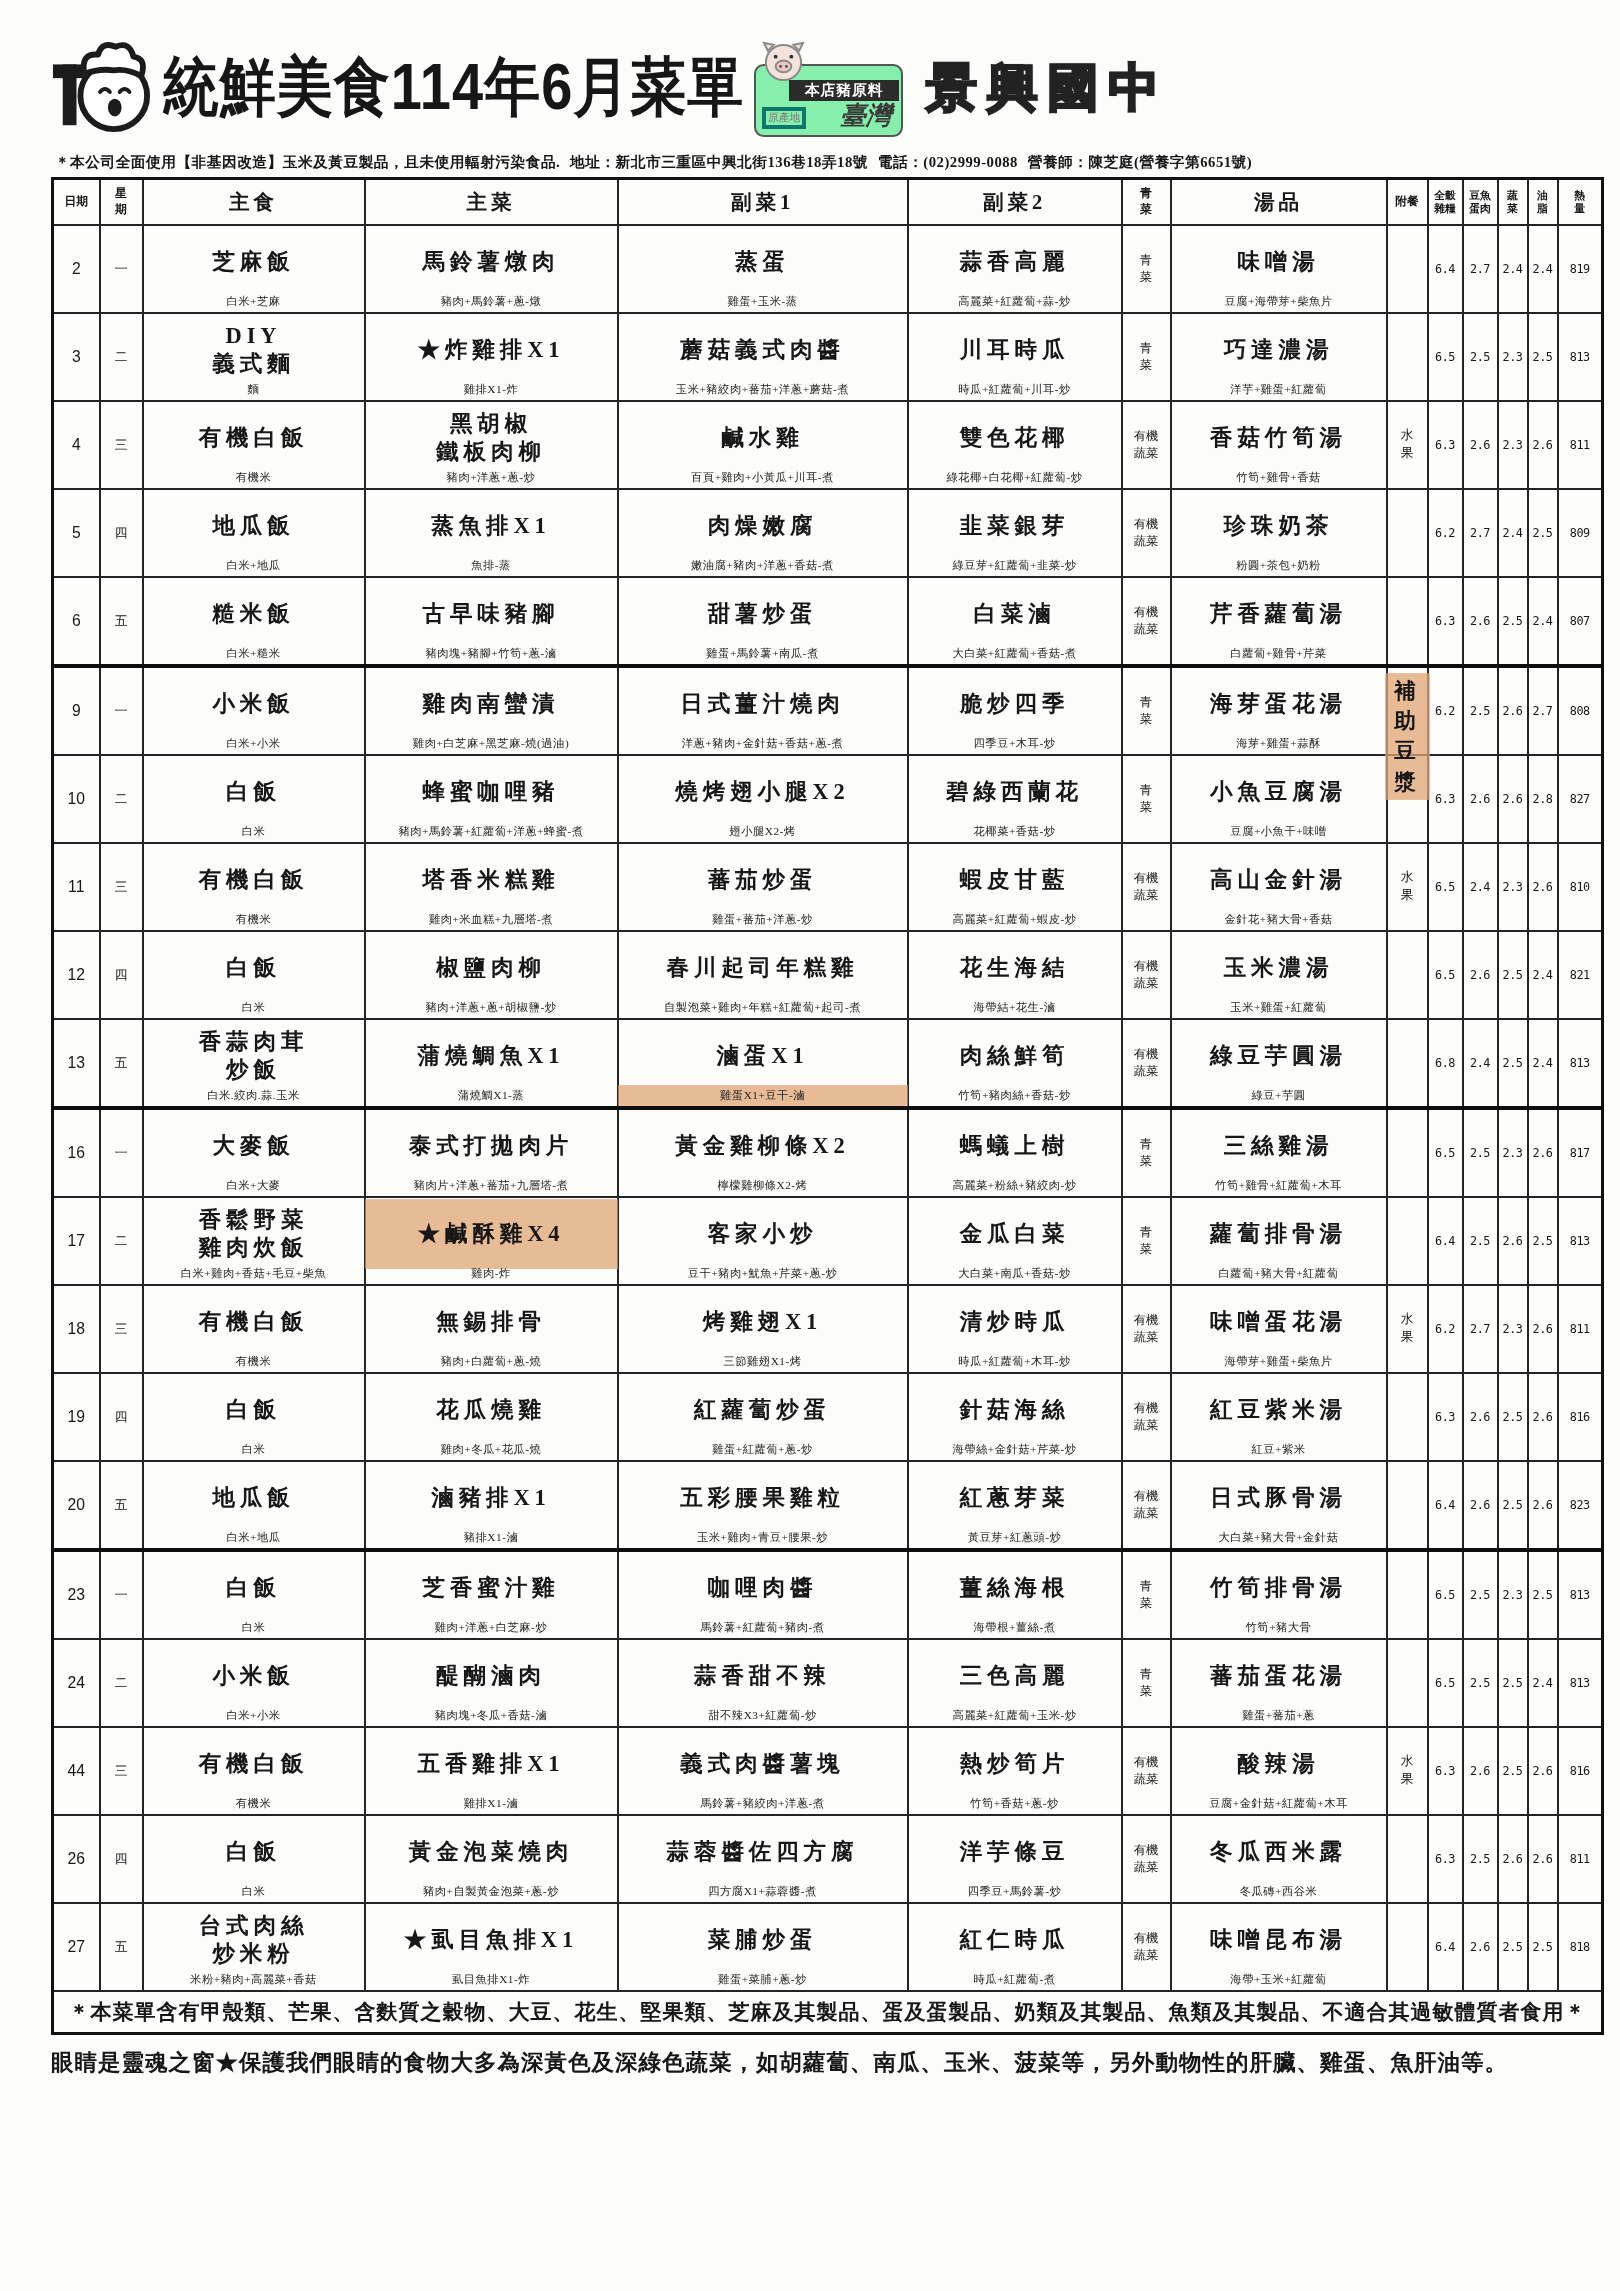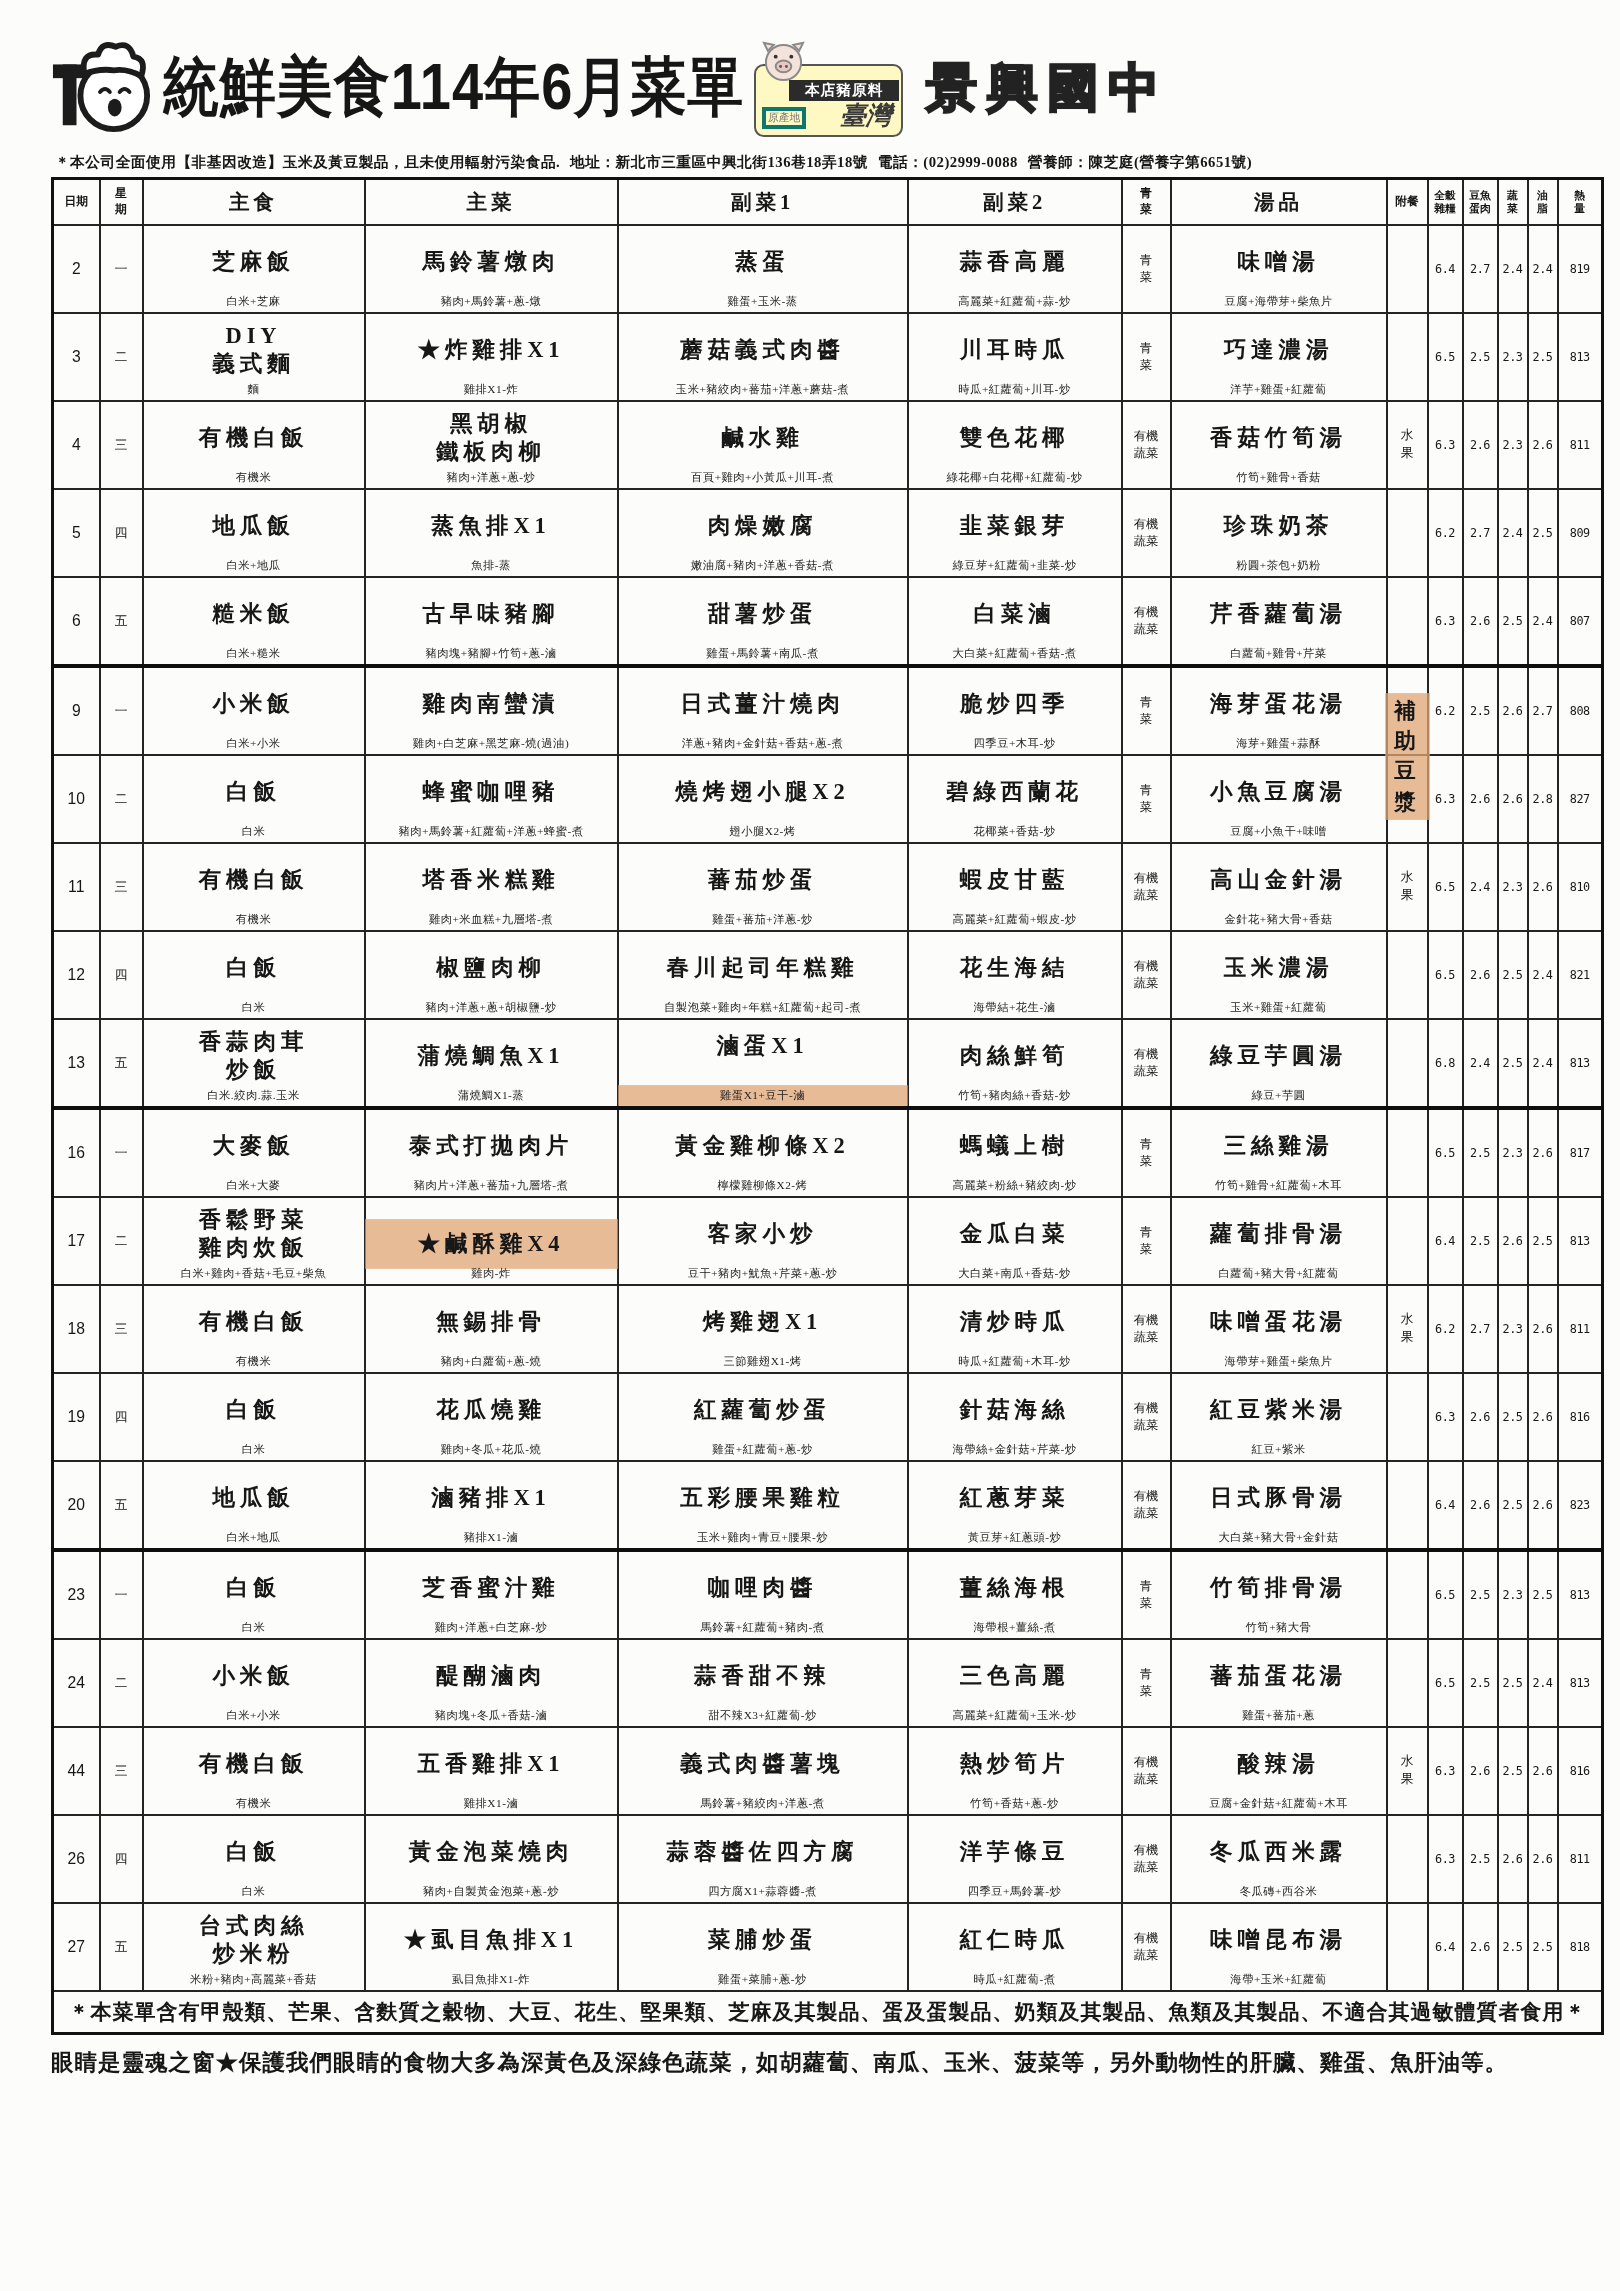--- a/index.html
+++ b/index.html
@@ -3,21 +3,21 @@
 <meta charset="utf-8">
 <style>
   * { margin:0; padding:0; box-sizing:border-box; }
   body { background:#eceae6; font-family:"Liberation Serif","DejaVu Serif",serif; color:#171717; }
   .page { width:1620px; height:2292px; background:#fcfcfa; margin:0 auto; padding:25.5px 47px 9.8px 51px; overflow:hidden; }
 
   
   .titlebar { display:flex; align-items:center; gap:9.8px; height:125px; }
   .chef-logo { flex:0 0 auto; }
   .main-title { font-family:"Liberation Sans","DejaVu Sans",sans-serif; font-size:56px; font-weight:900; letter-spacing:1px; white-space:nowrap; color:#161616; transform:scaleY(1.15); }
-  .stamp { position:relative; flex:0 0 auto; width:149px; height:73px; border:2.9px solid #555; border-radius:9.8px; background:#fef9c3; margin-top:25.5px; }
+  .stamp { position:relative; flex:0 0 auto; width:149px; height:73px; border:2.9px solid #555; border-radius:9.8px; background:#86efac; margin-top:25.5px; }
   .stamp-band { position:absolute; top:13.7px; left:33px; right:2px; background:#2b2b2b; color:#fff; font-family:"Liberation Sans",sans-serif; font-size:14.7px; font-weight:700; text-align:center; letter-spacing:1px; padding:1px 0; }
   .stamp-origin { position:absolute; bottom:5.9px; left:5.9px; font-size:10.8px; color:#777; border:4px solid #0f766e; padding:0 2px; }
   .stamp-tw { position:absolute; bottom:2px; right:9.8px; font-size:25.5px; font-weight:700; font-style:italic; color:#3a3a3a; }
   .pig { position:absolute; top:-25.5px; left:2px; }
   .school { font-family:"Liberation Sans","DejaVu Sans",sans-serif; font-size:51px; font-weight:900; letter-spacing:9.8px; color:#fff; -webkit-text-stroke:2.5px #222; text-shadow:0 0 1px #222,0 0 2px #222; white-space:nowrap; margin-left:13px; }
 
   
   .subnote { font-size:14.7px; letter-spacing:0.5px; white-space:nowrap; padding:2px 0 5.9px 3.9px; font-weight:600; }
   .subnote span { margin-right:9.8px; }
 
@@ -34,21 +34,21 @@
   .c-veg { text-align:center; font-size:12.3px; }
   .c-veg span { white-space:pre-line; line-height:1.4; }
   .c-extra { text-align:center; font-size:12.7px; position:relative; }
   .c-extra span { white-space:pre-line; line-height:1.4; }
   .c-num { text-align:center; font-size:11.8px; font-family:"DejaVu Sans Mono",monospace; letter-spacing:-0.5px; }
 
   .dish { display:flex; flex-direction:column; min-height:86px; padding:3.9px 2px 2.9px; }
   .name { flex:1; display:flex; align-items:center; justify-content:center; font-size:22.5px; font-weight:600; letter-spacing:4.9px; text-align:center; white-space:pre-line; line-height:1.25; }
   .sub { font-size:11.3px; text-align:center; letter-spacing:0.5px; color:#232323; white-space:nowrap; }
 
-  .hl { background:rgba(226,166,118,0.75); box-shadow:0 0 0 2.9px rgba(226,166,118,0.75);margin-top:20px; }
+  .hl { background:rgba(226,166,118,0.75); box-shadow:0 0 0 2.9px rgba(226,166,118,0.75); }
   .soy-note { position:absolute; top:7.8px; left:0px; white-space:nowrap; font-size:21.6px; font-weight:600; letter-spacing:3.9px; z-index:2; }
 
   tfoot td { text-align:center; font-size:21px; font-weight:600; letter-spacing:1px; padding:5.9px 0; border:2.9px solid #111; }
 
   .eye-note { text-align:left; font-size:22.5px; font-weight:600; letter-spacing:1px; padding-top:11.8px; }
 </style>
 </head>
 <body>
 
 <div class="page">

